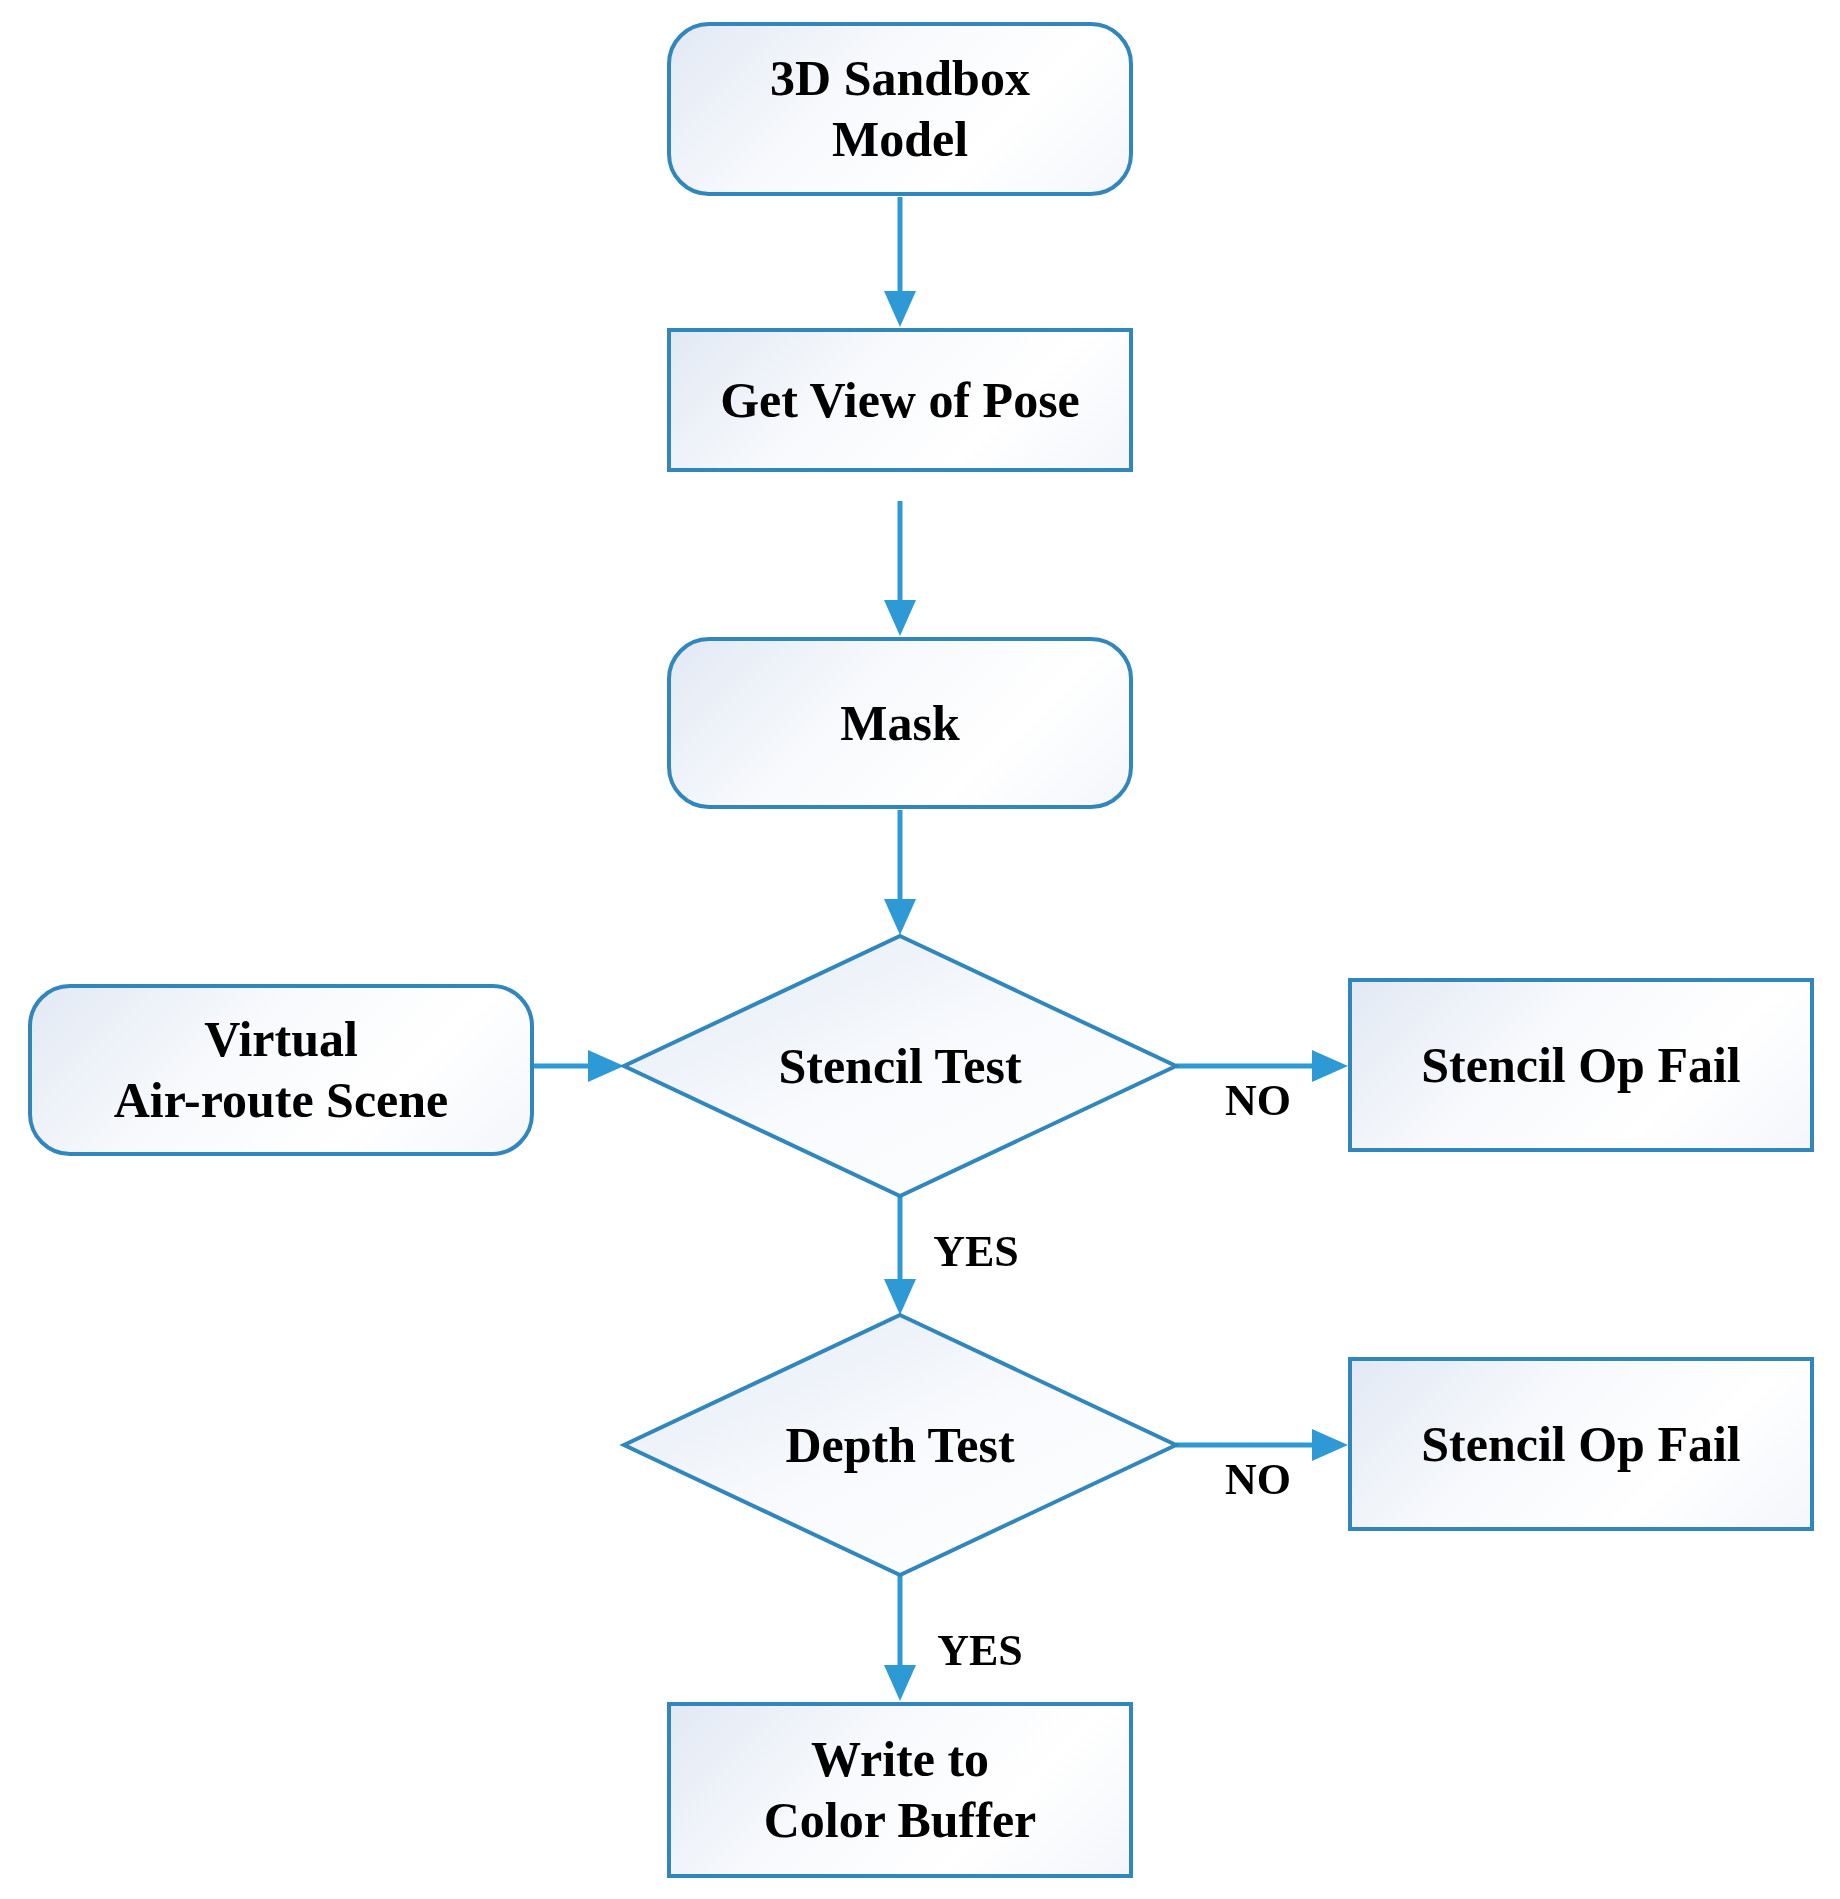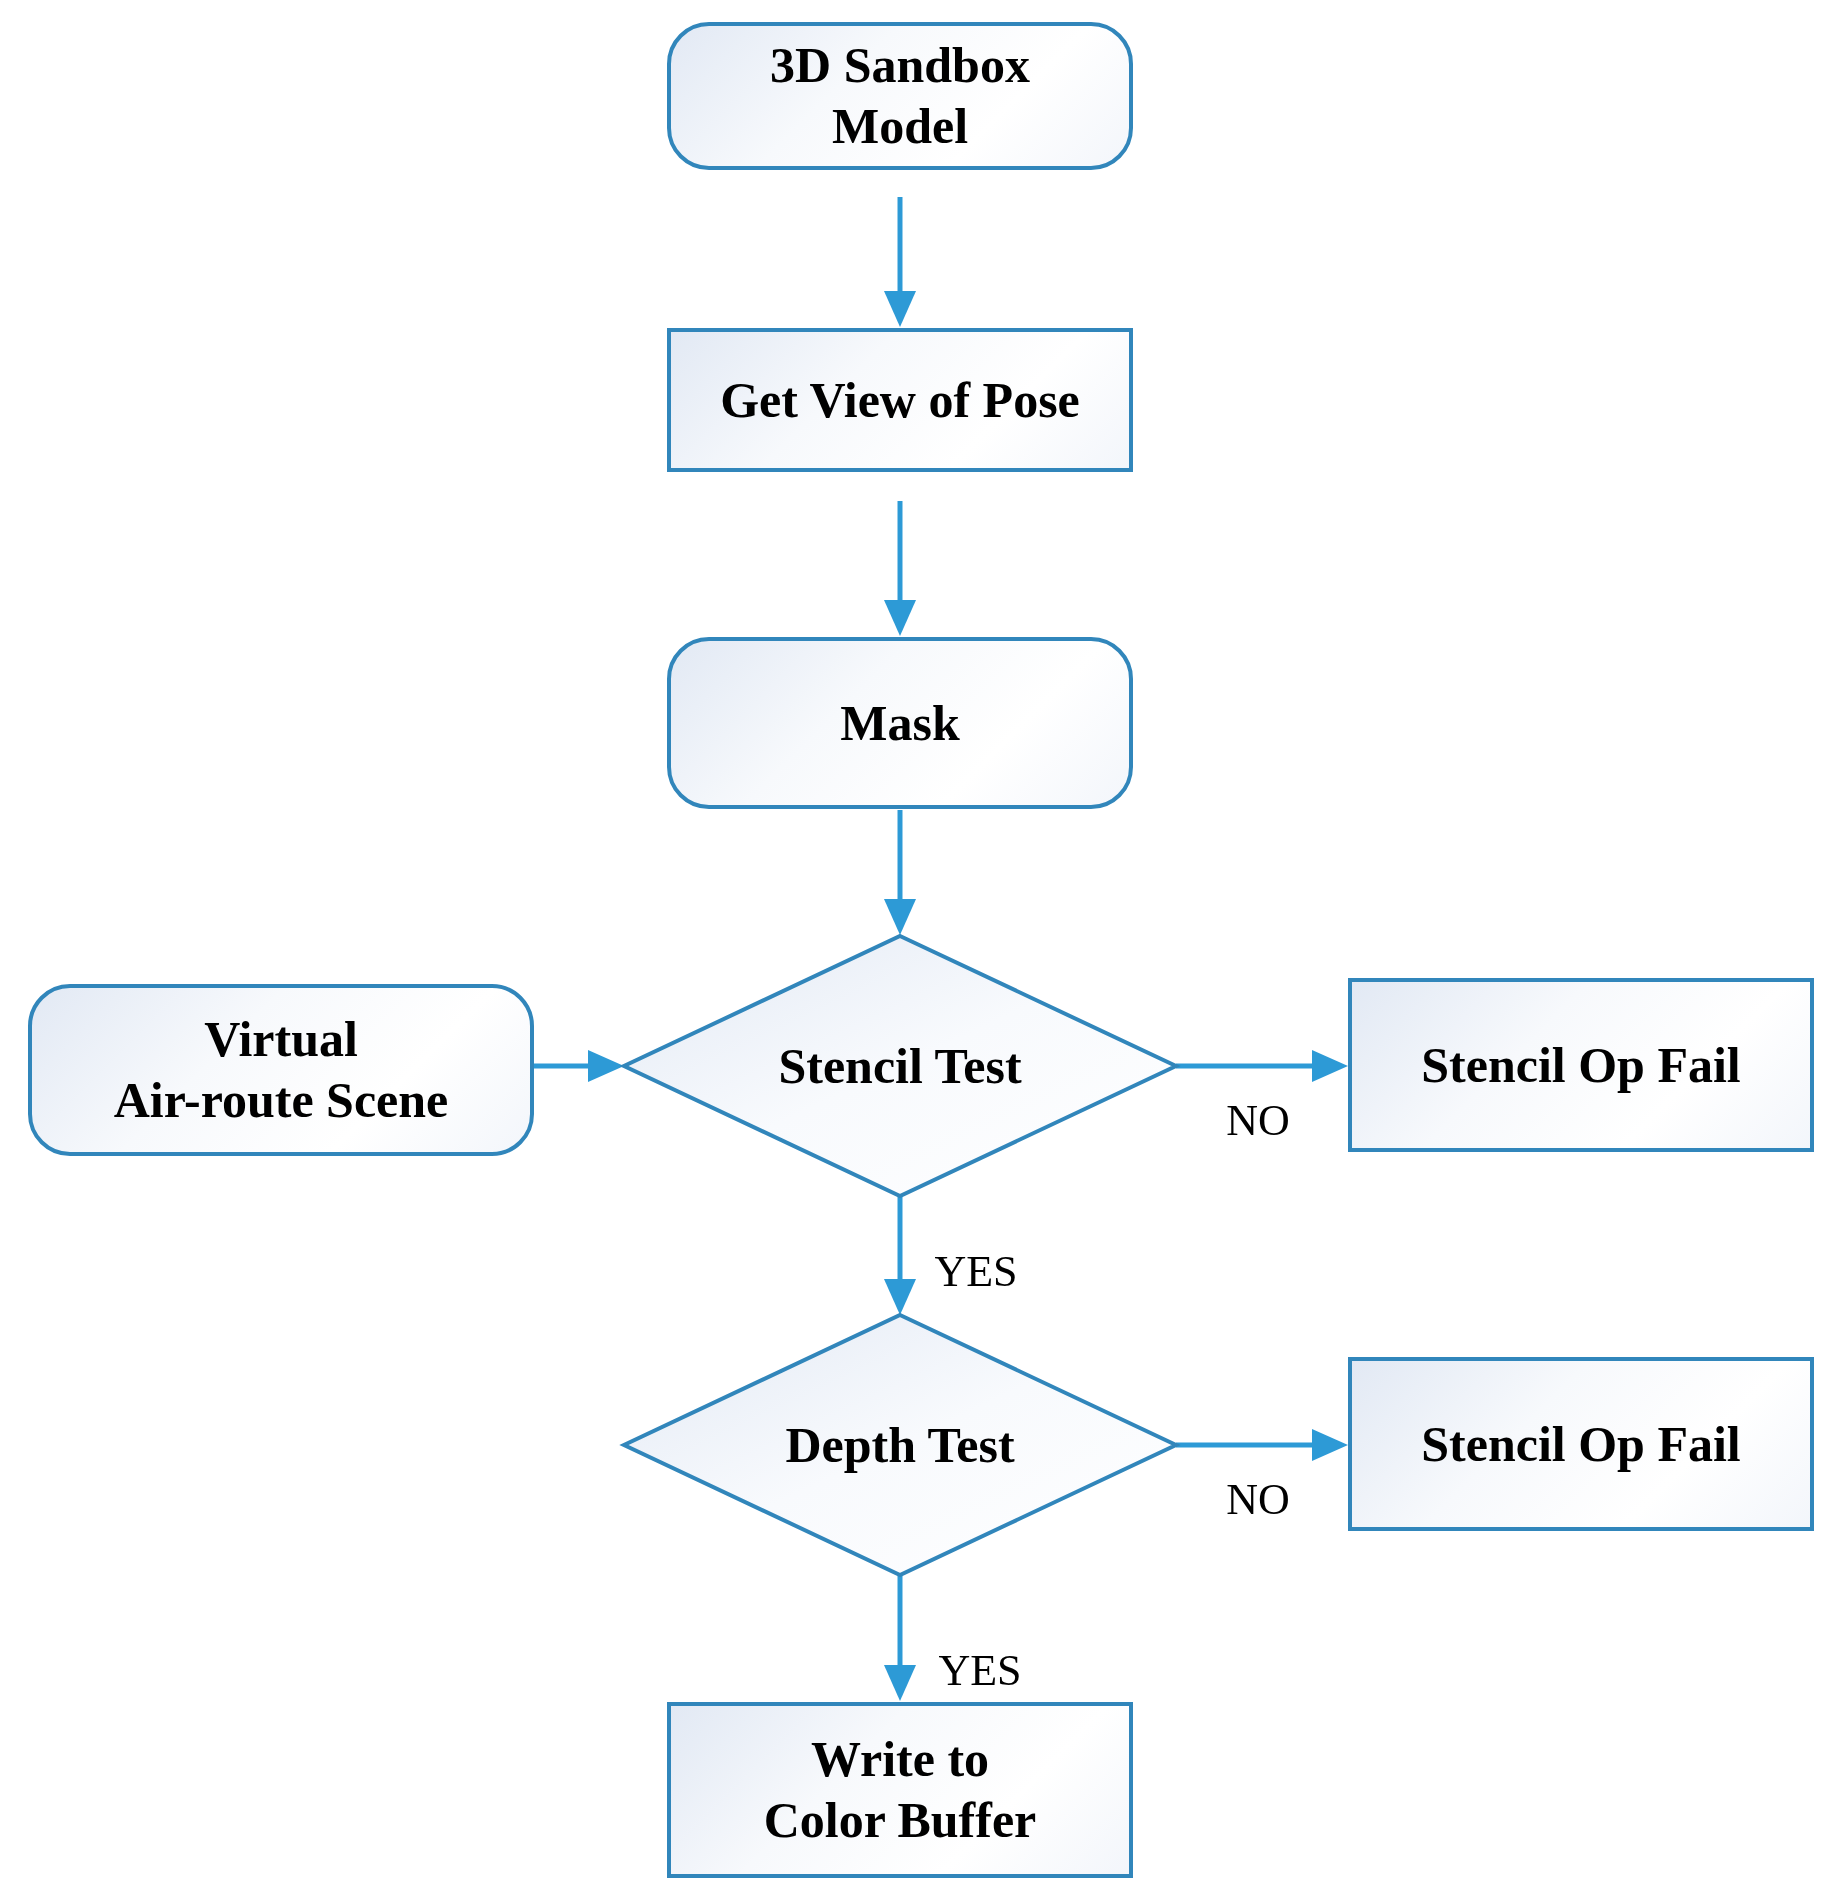--- a/index.html
+++ b/index.html
@@ -36,24 +36,23 @@
     transform:translate(-50%,-50%);
     color:var(--text);
     font-weight:bold;
     font-size:50px;
     white-space:nowrap;
   }
   .edge-label{
     position:absolute;
     transform:translate(-50%,-50%);
     color:var(--text);
-    font-weight:normal;
+    font-weight:bold;
     font-size:44px;
     white-space:nowrap;
-    margin-top:20px;
   }
   .arrow-line{stroke:var(--arrow);stroke-width:5;}
   .arrow-head{fill:var(--arrow);stroke:none;}
   .diamond-shape{stroke:var(--border);stroke-width:4;fill:url(#diamondGrad);}
 </style>
 </head>
 <body>
 
 <div class="canvas">
 
@@ -103,21 +102,21 @@
 
     <g>
       <line class="arrow-line" x1="900" y1="1576" x2="900" y2="1669"></line>
       <polygon class="arrow-head" points="900,1701 884,1665 916,1665"></polygon>
     </g>
 
     <polygon class="diamond-shape" points="900,936 1176,1066 900,1196 624,1066"></polygon>
     <polygon class="diamond-shape" points="900,1315 1176,1445 900,1575 624,1445"></polygon>
   </svg>
 
-  <div class="node-box rounded" style="left:667px;top:22px;width:466px;height:148px;">
+  <div class="node-box rounded" style="left:667px;top:22px;width:466px;height:174px;">
     <div>3D Sandbox</div>
     <div>Model</div>
   </div>
 
   <div class="node-box" style="left:667px;top:328px;width:466px;height:144px;">
     <div>Get View of Pose</div>
   </div>
 
   <div class="node-box rounded" style="left:667px;top:637px;width:466px;height:172px;">
     <div>Mask</div>

